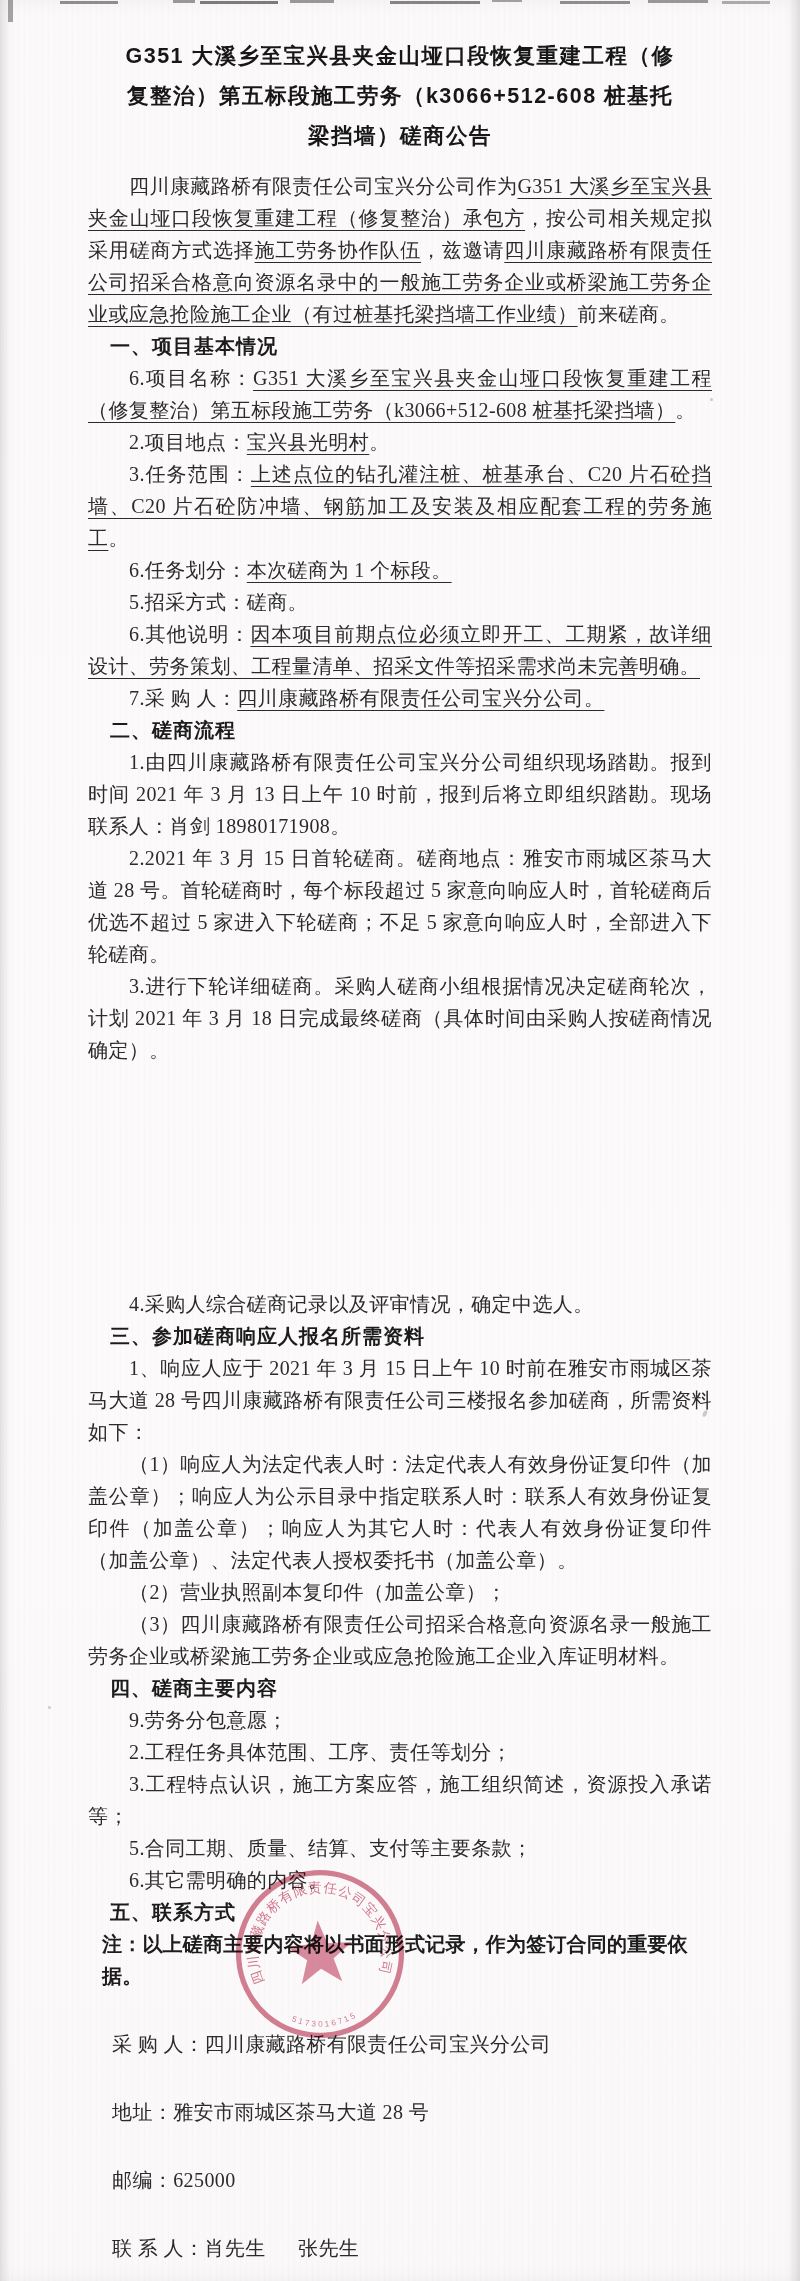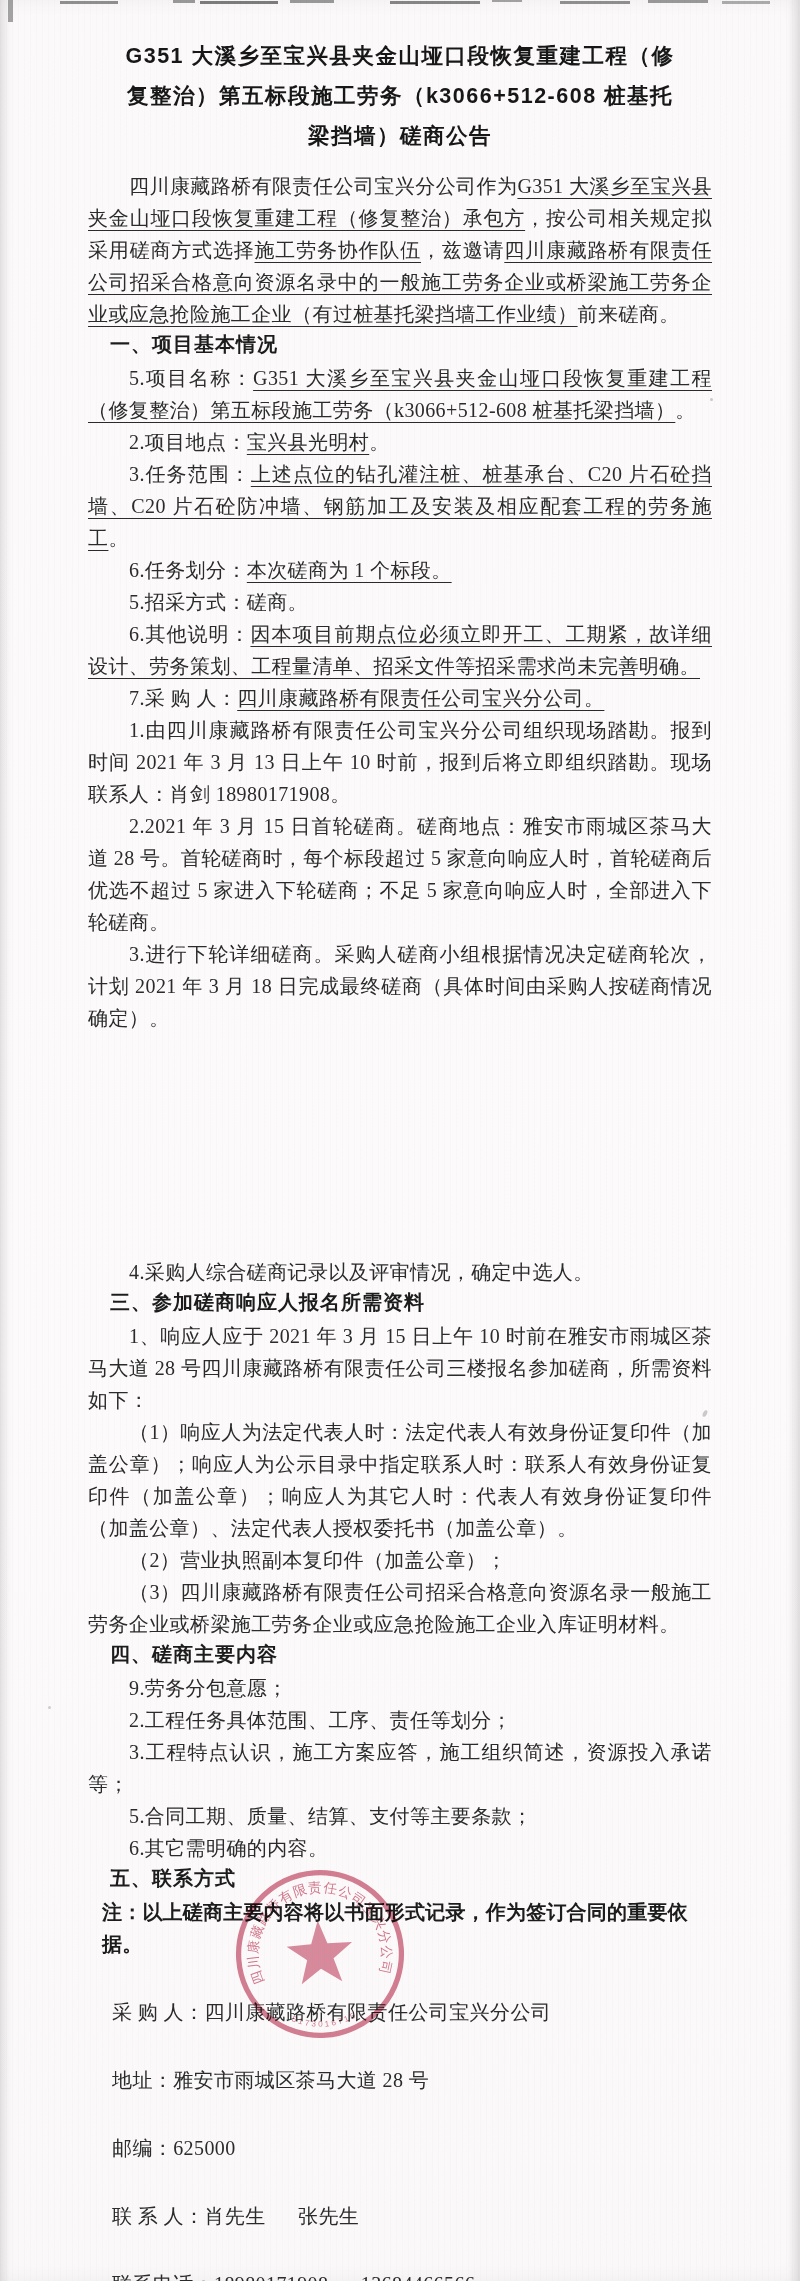--- a/index.html
+++ b/index.html
@@ -18,21 +18,21 @@
   .page::before{content:"";position:absolute;left:0;top:0;bottom:0;width:10px;
     background:linear-gradient(90deg,rgba(70,60,65,.10),rgba(0,0,0,0));pointer-events:none;}
   .page::after{content:"";position:absolute;right:0;top:0;bottom:0;width:12px;
     background:linear-gradient(270deg,rgba(70,60,65,.12),rgba(0,0,0,0));pointer-events:none;}
   .content{padding:36px 88px 0 88px;}
   .title{font-family:"Liberation Sans",sans-serif;font-weight:bold;color:#171717;
     text-align:center;font-size:21.5px;line-height:40px;letter-spacing:1.5px;margin:0 -30px 14px -30px;}
   .para{font-size:20px;line-height:32px;letter-spacing:.4px;text-align:justify;
     word-break:break-all;margin:0;}
   .para.indent{text-indent:2.05em;}
-  .para.header{font-family:Liberation Mono, monospace;font-weight:bold;color:#1c1c1c;
+  .para.header{font-family:Liberation Serif, serif;font-weight:bold;color:#1c1c1c;
     margin-left:22px;text-align:left;letter-spacing:1px;}
   .para.note{font-family:"Liberation Sans",sans-serif;font-weight:bold;color:#1c1c1c;
     margin-left:14px;text-align:left;letter-spacing:.2px;}
   .para.contact{margin-left:24px;text-align:left;white-space:pre-wrap;margin-top:36px;}
   .para .u{text-decoration:underline;text-underline-offset:5px;text-decoration-thickness:1px;}
   .page-gap{height:222px;}
   .date-line{font-size:18px;line-height:32px;text-align:right;padding-right:62px;margin-top:30px;}
   
   .artifact{position:absolute;background:#3b3b3b;pointer-events:none;}
   .speck{position:absolute;background:#9a9a9a;border-radius:50%;pointer-events:none;}
@@ -62,27 +62,28 @@
   <div class="content">
     <div class="title">
       <div>G351 大溪乡至宝兴县夹金山垭口段恢复重建工程（修</div>
       <div>复整治）第五标段施工劳务（k3066+512-608 桩基托</div>
       <div>梁挡墙）磋商公告</div>
     </div>
 
     <div id="page1-paras">
         <div class="para indent"><span>四川康藏路桥有限责任公司宝兴分公司作为</span><span class="u">G351 大溪乡至宝兴县夹金山垭口段恢复重建工程（修复整治）承包方</span><span>，按公司相关规定拟采用磋商方式选择</span><span class="u">施工劳务协作队伍</span><span>，兹邀请</span><span class="u">四川康藏路桥有限责任公司招采合格意向资源名录中的一般施工劳务企业或桥梁施工劳务企业或应急抢险施工企业（有过桩基托梁挡墙工作业绩）</span><span>前来磋商。</span></div>
         <div class="para header"><span>一、项目基本情况</span></div>
-        <div class="para indent"><span>5.项目名称：</span><span class="u">G351 大溪乡至宝兴县夹金山垭口段恢复重建工程（修复整治）第五标段施工劳务（k3066+512-608 桩基托梁挡墙）</span><span>。</span></div>
+        <div class="para indent"><span>6.项目名称：</span><span class="u">G351 大溪乡至宝兴县夹金山垭口段恢复重建工程（修复整治）第五标段施工劳务（k3066+512-608 桩基托梁挡墙）</span><span>。</span></div>
         <div class="para indent"><span>2.项目地点：</span><span class="u">宝兴县光明村</span><span>。</span></div>
         <div class="para indent"><span>3.任务范围：</span><span class="u">上述点位的钻孔灌注桩、桩基承台、C20 片石砼挡墙、C20 片石砼防冲墙、钢筋加工及安装及相应配套工程的劳务施工</span><span>。</span></div>
         <div class="para indent"><span>6.任务划分：</span><span class="u">本次磋商为 1 个标段。</span></div>
         <div class="para indent"><span>5.招采方式：磋商。</span></div>
         <div class="para indent"><span>6.其他说明：</span><span class="u">因本项目前期点位必须立即开工、工期紧，故详细设计、劳务策划、工程量清单、招采文件等招采需求尚未完善明确。</span></div>
         <div class="para indent"><span>7.采 购 人：</span><span class="u">四川康藏路桥有限责任公司宝兴分公司。</span></div>
+        <div class="para header"><span>二、磋商流程</span></div>
         <div class="para indent"><span>1.由四川康藏路桥有限责任公司宝兴分公司组织现场踏勘。报到时间 2021 年 3 月 13 日上午 10 时前，报到后将立即组织踏勘。现场联系人：肖剑 18980171908。</span></div>
         <div class="para indent"><span>2.2021 年 3 月 15 日首轮磋商。磋商地点：雅安市雨城区茶马大道 28 号。首轮磋商时，每个标段超过 5 家意向响应人时，首轮磋商后优选不超过 5 家进入下轮磋商；不足 5 家意向响应人时，全部进入下轮磋商。</span></div>
         <div class="para indent"><span>3.进行下轮详细磋商。采购人磋商小组根据情况决定磋商轮次，计划 2021 年 3 月 18 日完成最终磋商（具体时间由采购人按磋商情况确定）。</span></div>
       </div>
 
     <div class="page-gap"></div>
 
     <div id="page2-paras">
         <div class="para indent"><span>4.采购人综合磋商记录以及评审情况，确定中选人。</span></div>
         <div class="para header"><span>三、参加磋商响应人报名所需资料</span></div>

